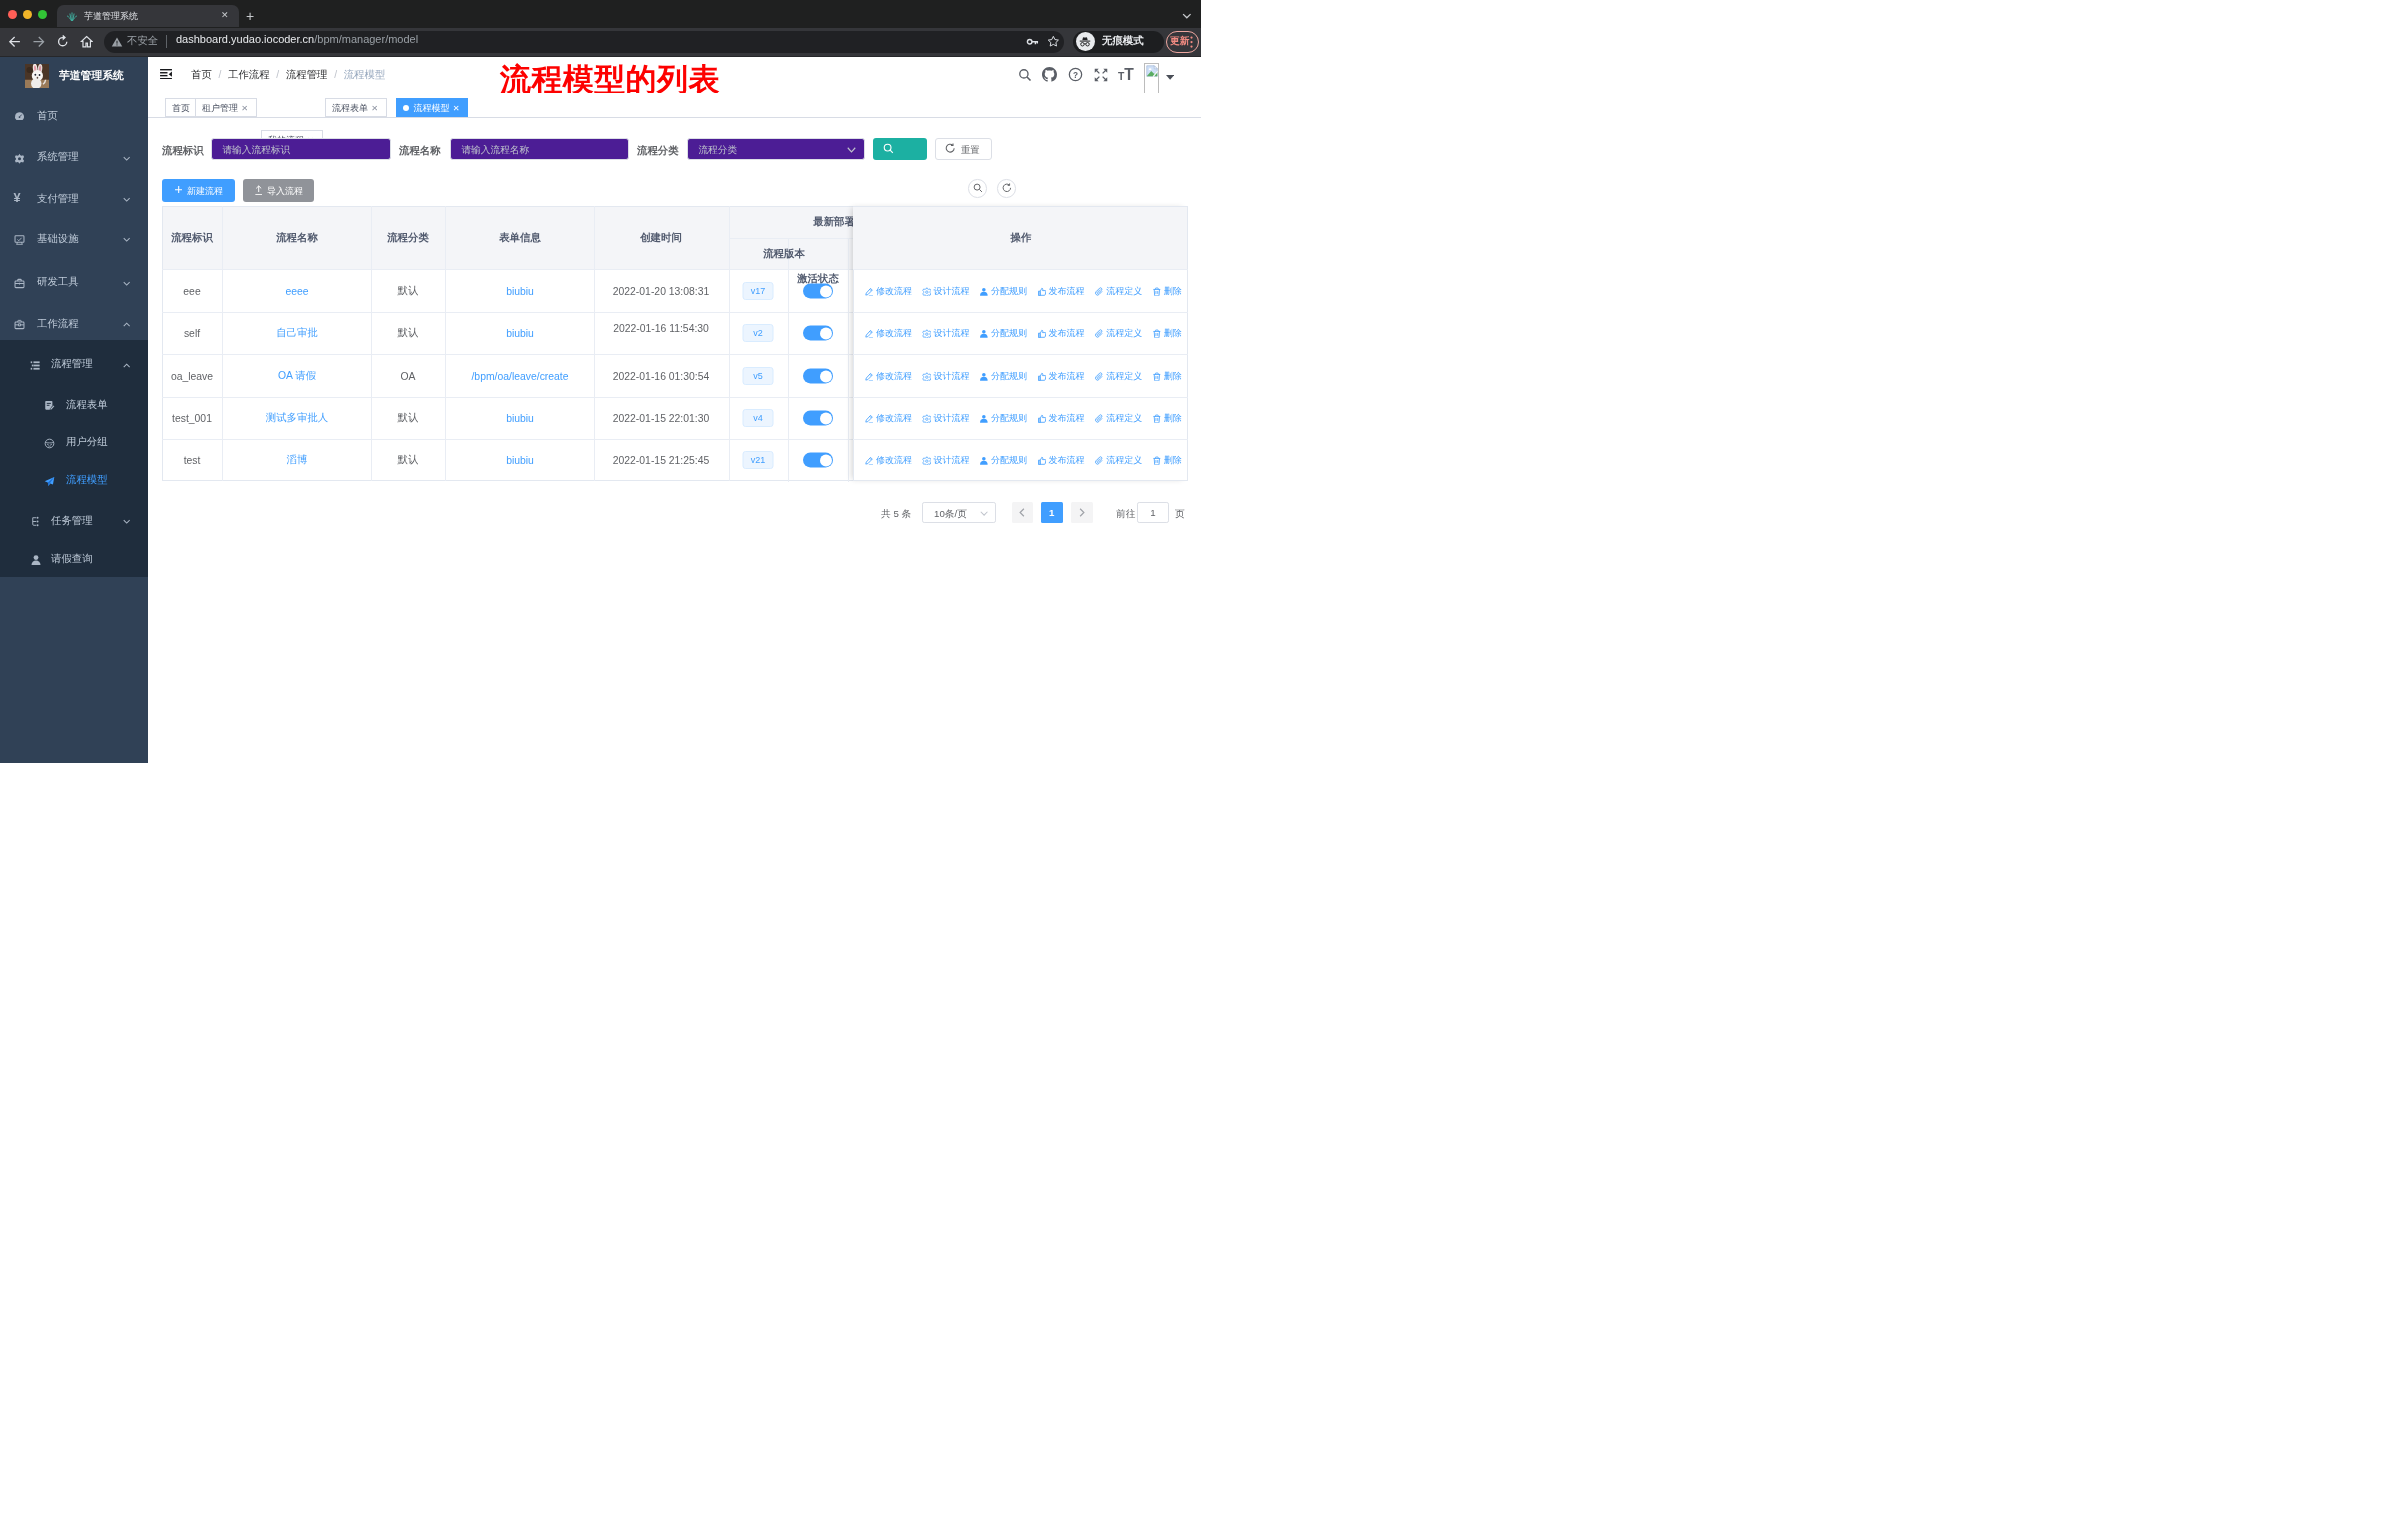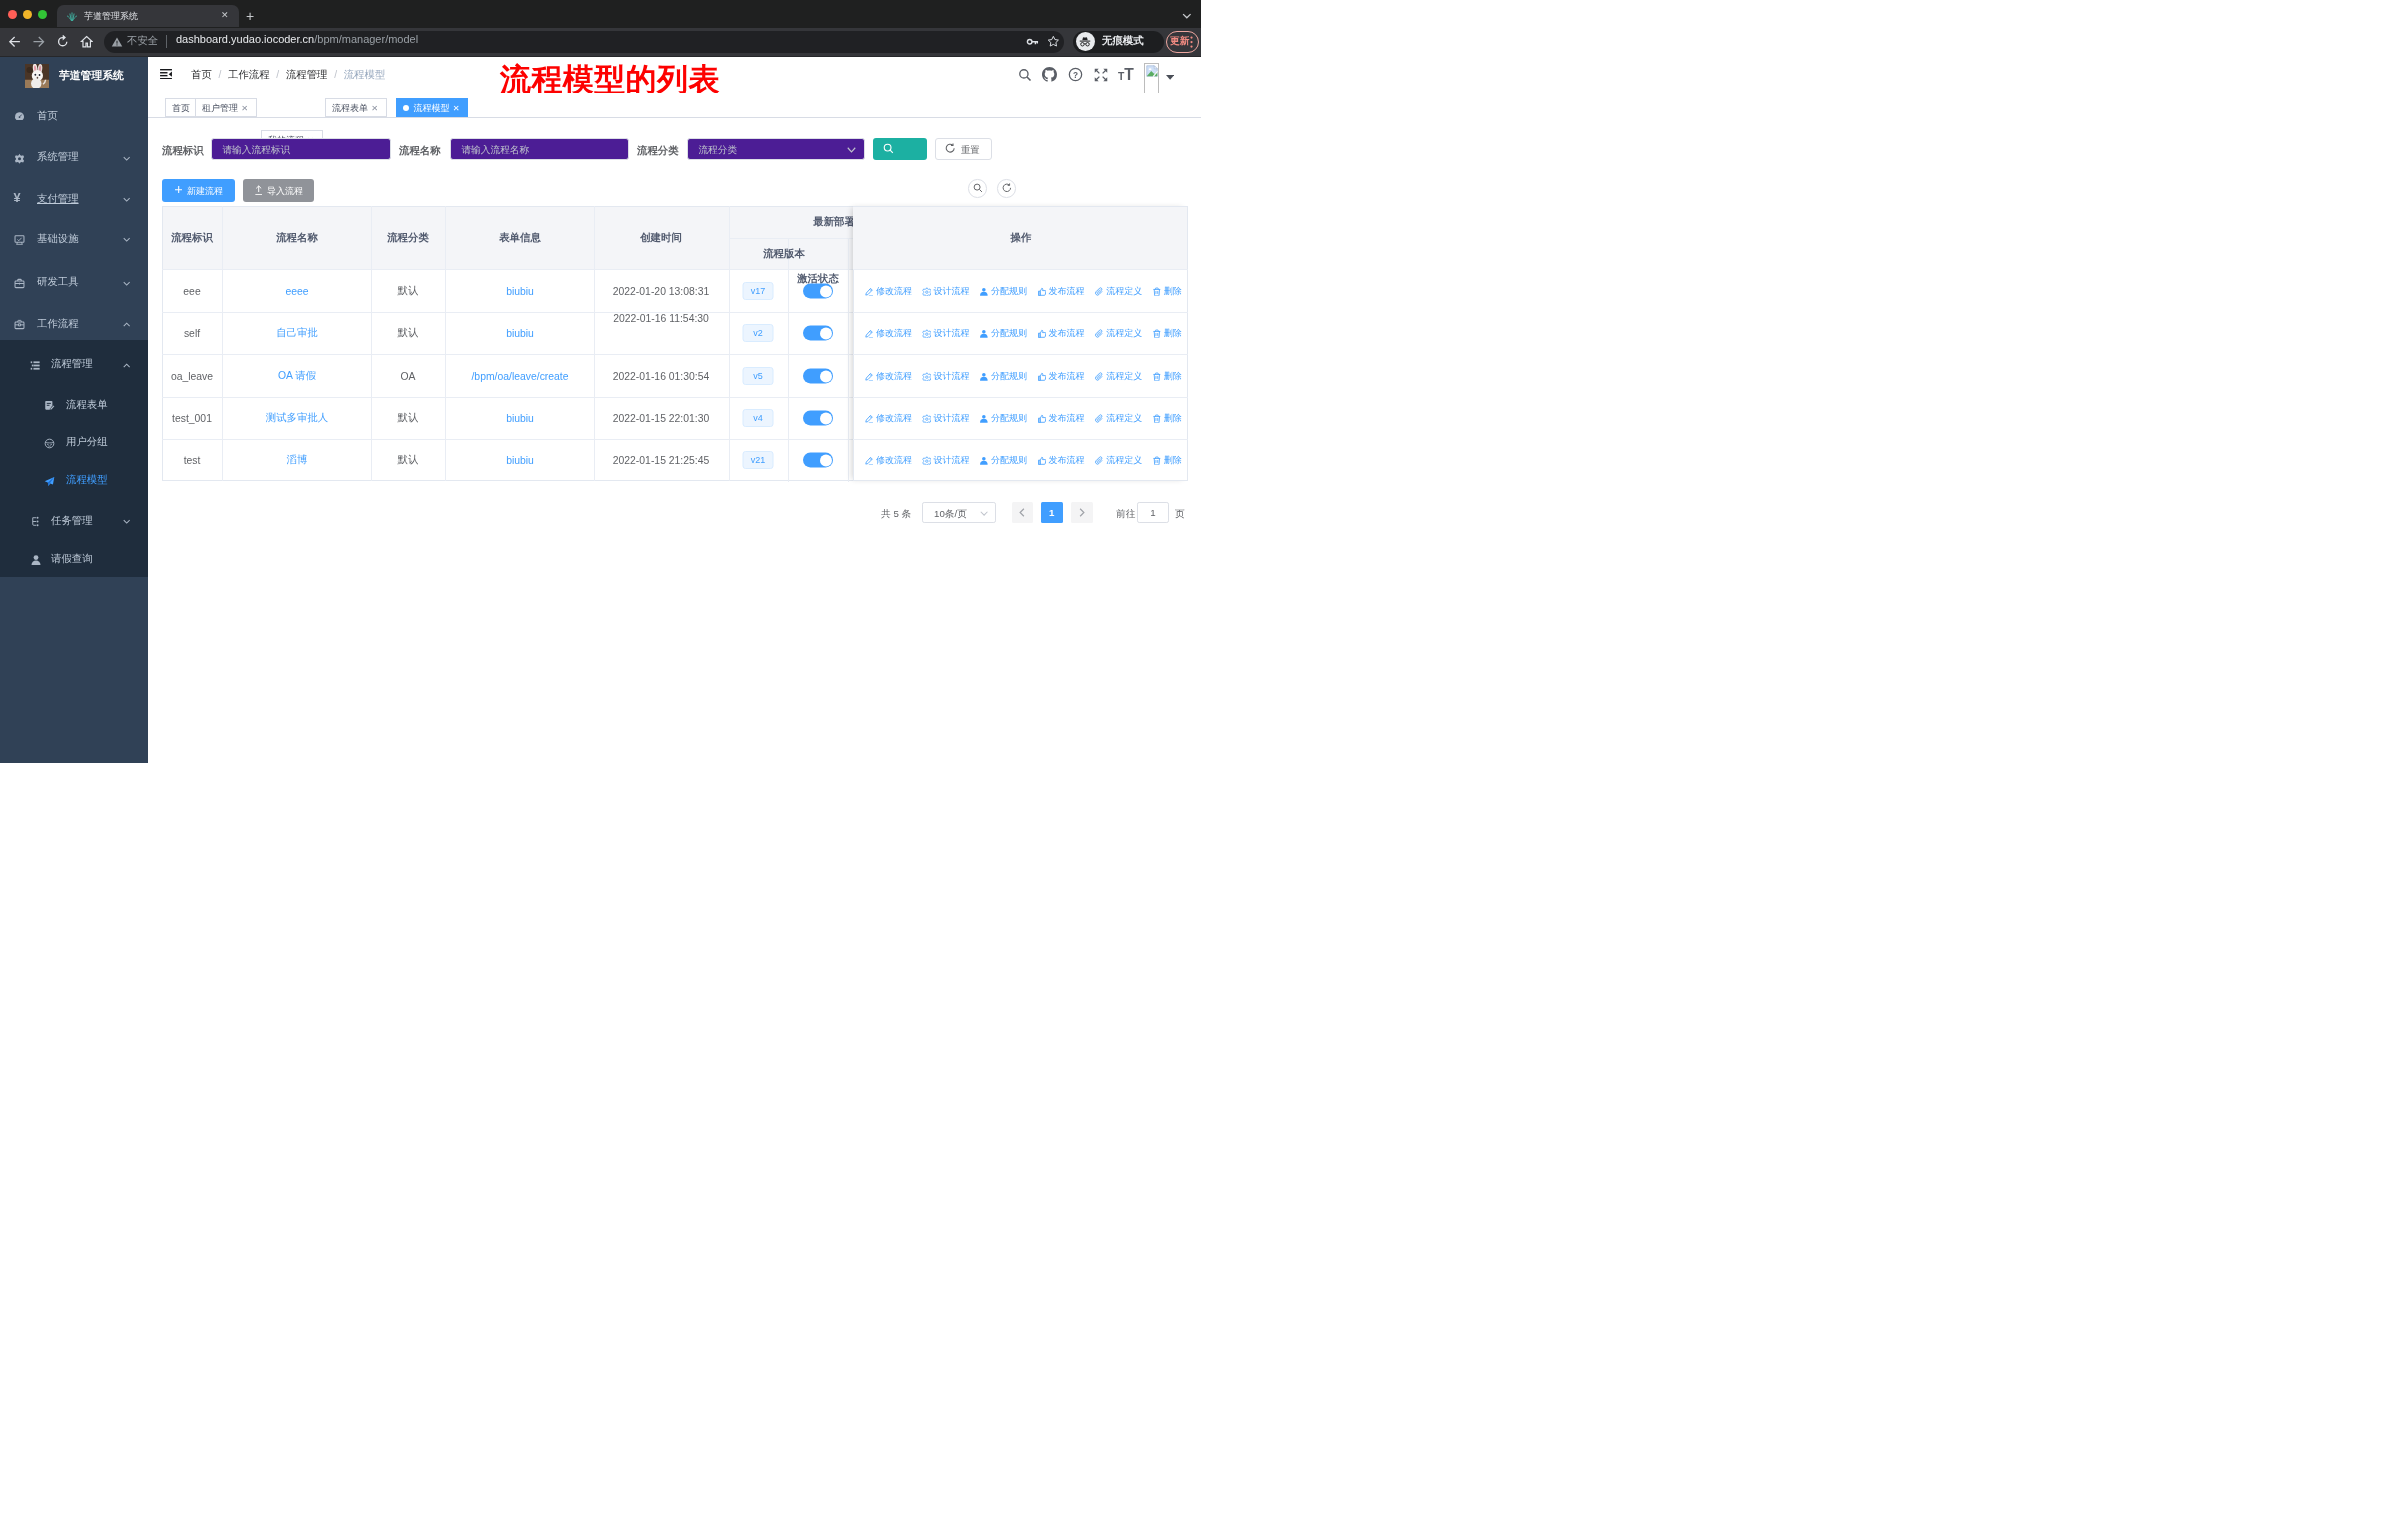--- a/index.html
+++ b/index.html
@@ -113,21 +113,21 @@
       <circle cx="19.4" cy="14.6" r="1.3" fill="#23242e"></circle>
       <ellipse cx="16.6" cy="18.3" rx="1.1" ry="1.4" fill="#5a4a44"></ellipse>
       <path d="M24 27 Q27 25 27.5 21" stroke="#e8e4e0" stroke-width="2" fill="none"></path>
     </svg></div>
 <div class="a" style="left:59px;top:69px;color:#fff;font-size:10.8px;font-weight:bold;">芋道管理系统</div>
 <div class="a" style="left:37px;top:109px;color:#bfcbd9;font-size:10.4px;">首页</div>
 <div class="a" style="left:37px;top:150px;color:#bfcbd9;font-size:10.4px;">系统管理</div>
 <svg class="a" style="left:123px;top:156px;" width="7.4" height="5.2" viewBox="0 0 10 7">
     <path d="M1 1.5 L5 5.5 L9 1.5" stroke="#aab6c5" stroke-width="1.4" fill="none"></path>
   </svg>
-<div class="a" style="left:37px;top:192px;color:#bfcbd9;font-size:10.4px;text-decoration:underline;">支付管理</div>
+<div class="a" style="left:37px;top:192px;color:#bfcbd9;font-size:10.4px;">支付管理</div>
 <svg class="a" style="left:123px;top:197px;" width="7.4" height="5.2" viewBox="0 0 10 7">
     <path d="M1 1.5 L5 5.5 L9 1.5" stroke="#aab6c5" stroke-width="1.4" fill="none"></path>
   </svg>
 <div class="a" style="left:37px;top:232px;color:#bfcbd9;font-size:10.4px;">基础设施</div>
 <svg class="a" style="left:123px;top:237px;" width="7.4" height="5.2" viewBox="0 0 10 7">
     <path d="M1 1.5 L5 5.5 L9 1.5" stroke="#aab6c5" stroke-width="1.4" fill="none"></path>
   </svg>
 <div class="a" style="left:37px;top:275px;color:#bfcbd9;font-size:10.4px;">研发工具</div>
 <svg class="a" style="left:123px;top:281px;" width="7.4" height="5.2" viewBox="0 0 10 7">
     <path d="M1 1.5 L5 5.5 L9 1.5" stroke="#aab6c5" stroke-width="1.4" fill="none"></path>
@@ -331,21 +331,21 @@
 <div class="bcell blue" style="left:297px;top:291px;">eeee</div>
 <div class="bcell" style="left:408px;top:291px;">默认</div>
 <div class="bcell blue" style="left:520px;top:291px;">biubiu</div>
 <div class="bcell" style="left:661px;top:291px;">2022-01-20 13:08:31</div>
 <div class="vtag" style="left:758px;top:291px;">v17</div>
 <div class="switch" style="left:818px;top:291px;"></div>
 <div class="bcell" style="left:192px;top:333px;">self</div>
 <div class="bcell blue" style="left:297px;top:333px;">自己审批</div>
 <div class="bcell" style="left:408px;top:333px;">默认</div>
 <div class="bcell blue" style="left:520px;top:333px;">biubiu</div>
-<div class="bcell" style="left:661px;top:318px;">2022-01-16 11:54:30</div>
+<div class="bcell" style="left:661px;top:328px;">2022-01-16 11:54:30</div>
 <div class="vtag" style="left:758px;top:333px;">v2</div>
 <div class="switch" style="left:818px;top:333px;"></div>
 <div class="bcell" style="left:192px;top:376px;">oa_leave</div>
 <div class="bcell blue" style="left:297px;top:376px;">OA 请假</div>
 <div class="bcell" style="left:408px;top:376px;">OA</div>
 <div class="bcell blue" style="left:520px;top:376px;">/bpm/oa/leave/create</div>
 <div class="bcell" style="left:661px;top:376px;">2022-01-16 01:30:54</div>
 <div class="vtag" style="left:758px;top:376px;">v5</div>
 <div class="switch" style="left:818px;top:376px;"></div>
 <div class="bcell" style="left:192px;top:418px;">test_001</div>

